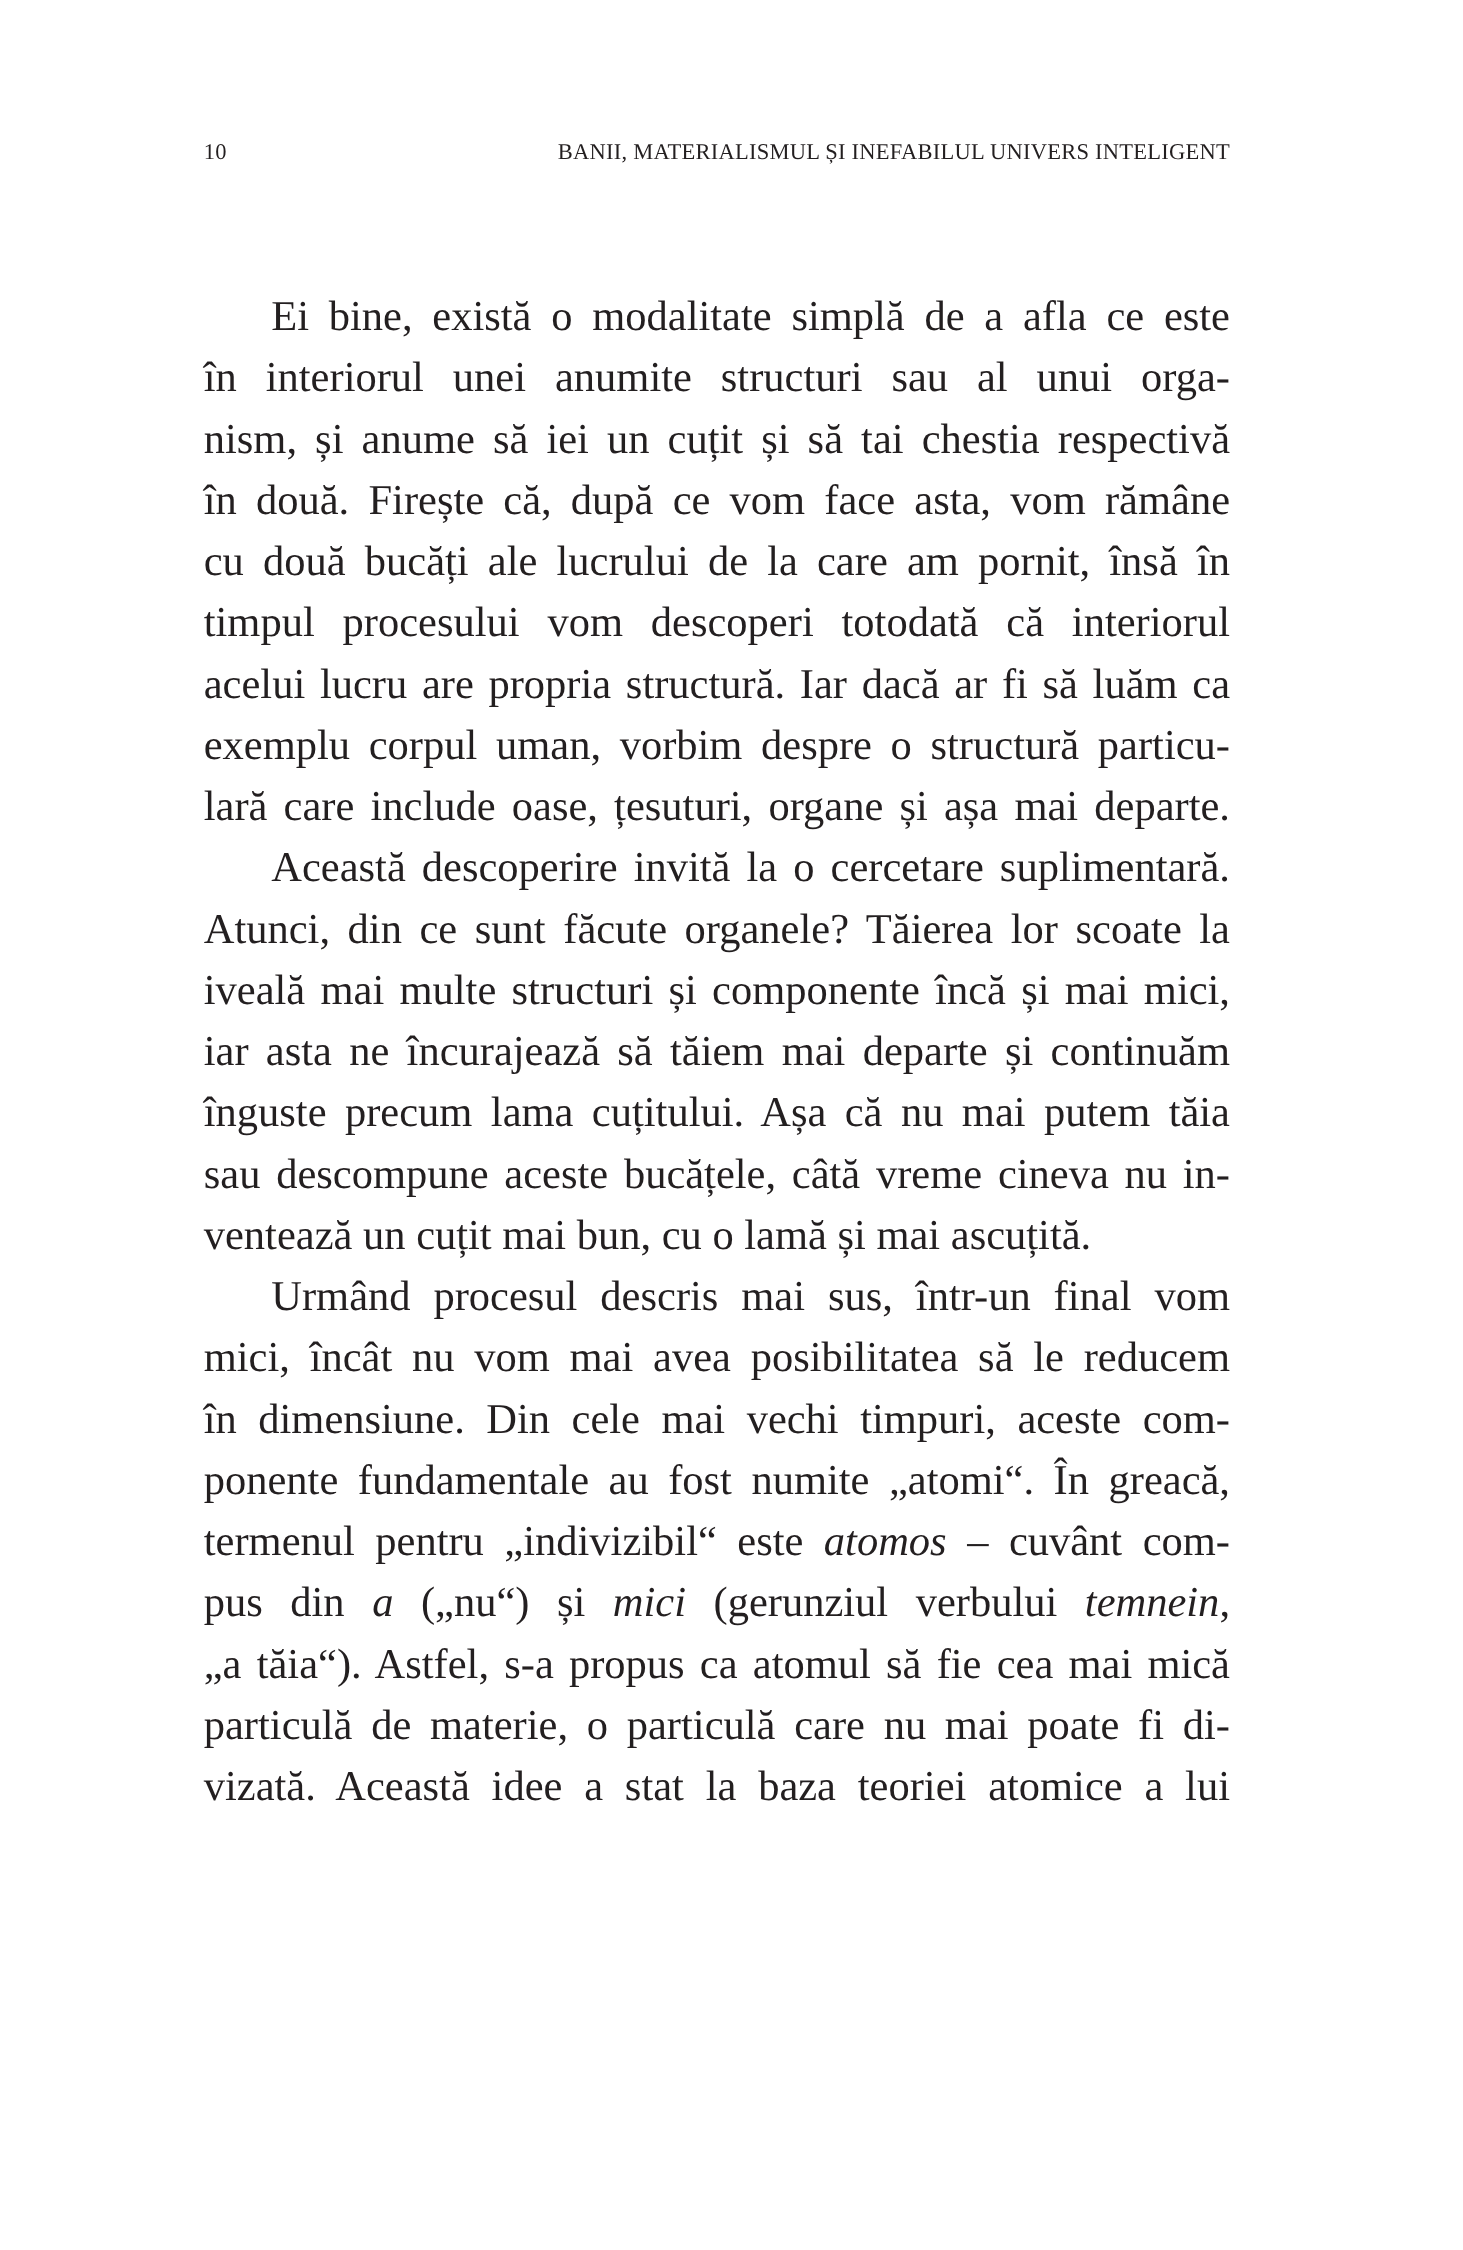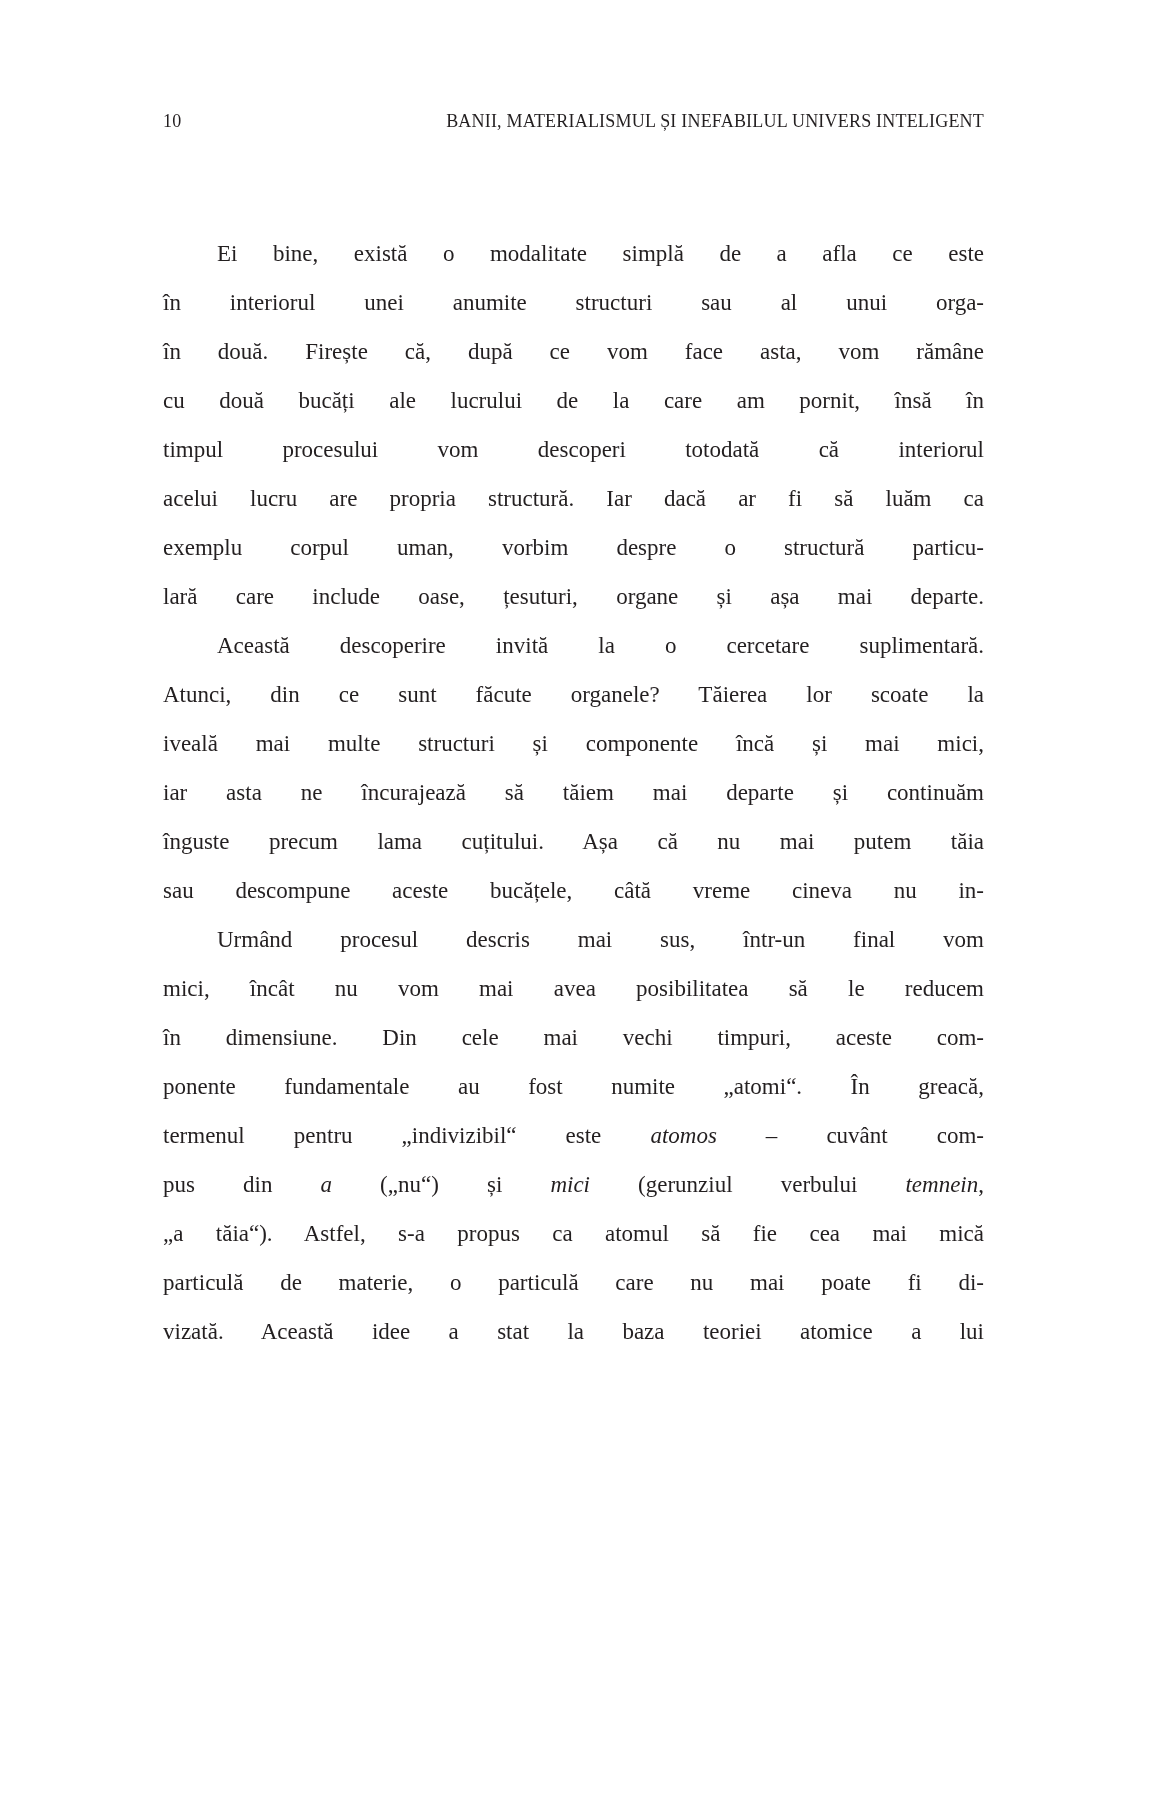--- a/index.html
+++ b/index.html
@@ -34,21 +34,21 @@
     position: absolute;
     right: 0;
     top: 0;
     white-space: nowrap;
   }
   .body-text {
     position: absolute;
     top: 229px;
     left: 163px;
     width: 821px;
-    font-size: 23px;
+    font-size: 34px;
     line-height: 49px;
   }
   .line {
     display: block;
     text-align: justify;
     text-align-last: justify;
     white-space: nowrap;
     height: 49px;
     overflow: visible;
   }
@@ -68,35 +68,37 @@
 <div class="running-head">
   <span class="page-number">10</span>
   <span class="book-title">BANII, MATERIALISMUL ȘI INEFABILUL UNIVERS INTELIGENT</span>
 </div>
 
 <div class="body-text">
 
   <div>
     <span class="line indent">Ei bine, există o modalitate simplă de a afla ce este</span>
     <span class="line">în interiorul unei anumite structuri sau al unui orga-</span>
+    <span class="line">nism, și anume să iei un cuțit și să tai chestia respectivă</span>
     <span class="line">în două. Firește că, după ce vom face asta, vom rămâne</span>
     <span class="line">cu două bucăți ale lucrului de la care am pornit, însă în</span>
     <span class="line">timpul procesului vom descoperi totodată că interiorul</span>
     <span class="line">acelui lucru are propria structură. Iar dacă ar fi să luăm ca</span>
     <span class="line">exemplu corpul uman, vorbim despre o structură particu-</span>
     <span class="line">lară care include oase, țesuturi, organe și așa mai departe.</span>
   </div>
 
   <div>
     <span class="line indent">Această descoperire invită la o cercetare suplimentară.</span>
     <span class="line">Atunci, din ce sunt făcute organele? Tăierea lor scoate la</span>
     <span class="line">iveală mai multe structuri și componente încă și mai mici,</span>
     <span class="line">iar asta ne încurajează să tăiem mai departe și continuăm</span>
     <span class="line">înguste precum lama cuțitului. Așa că nu mai putem tăia</span>
     <span class="line">sau descompune aceste bucățele, câtă vreme cineva nu in-</span>
+    <span class="line last">ventează un cuțit mai bun, cu o lamă și mai ascuțită.</span>
   </div>
 
   <div>
     <span class="line indent">Urmând procesul descris mai sus, într-un final vom</span>
     <span class="line">mici, încât nu vom mai avea posibilitatea să le reducem</span>
     <span class="line">în dimensiune. Din cele mai vechi timpuri, aceste com-</span>
     <span class="line">ponente fundamentale au fost numite „atomi“. În greacă,</span>
     <span class="line"><span>termenul pentru „indivizibil“ este </span><em>atomos</em><span> – cuvânt com-</span></span>
     <span class="line"><span>pus din </span><em>a</em><span> („nu“) și </span><em>mici</em><span> (gerunziul verbului </span><em>temnein</em><span>,</span></span>
     <span class="line">„a tăia“). Astfel, s-a propus ca atomul să fie cea mai mică</span>

